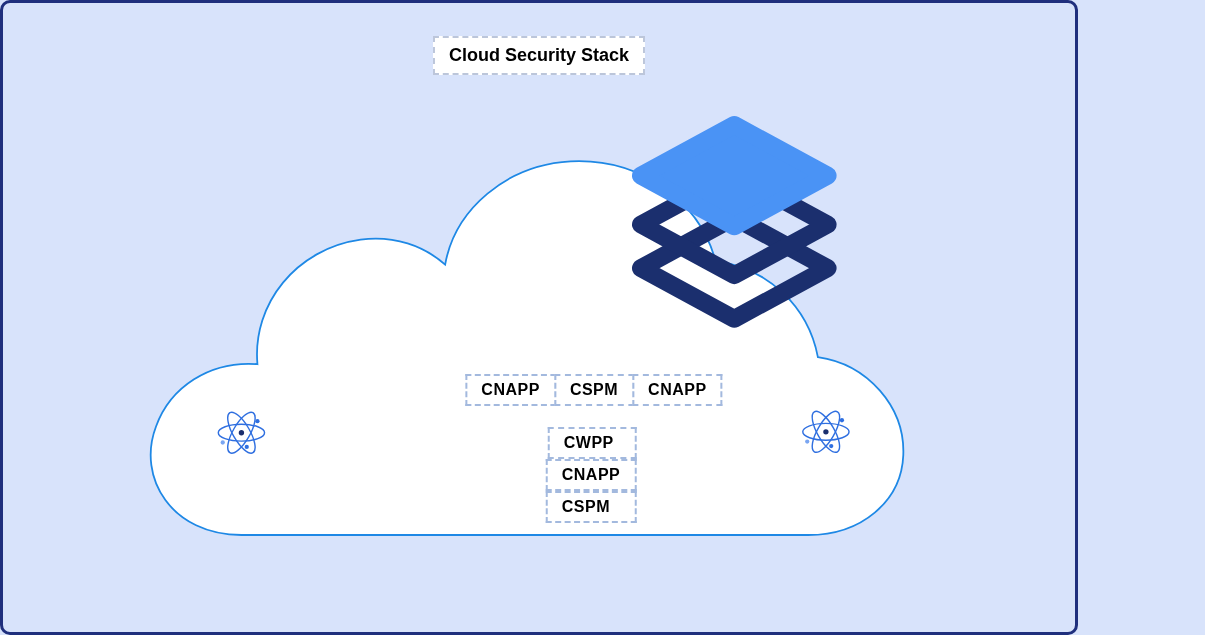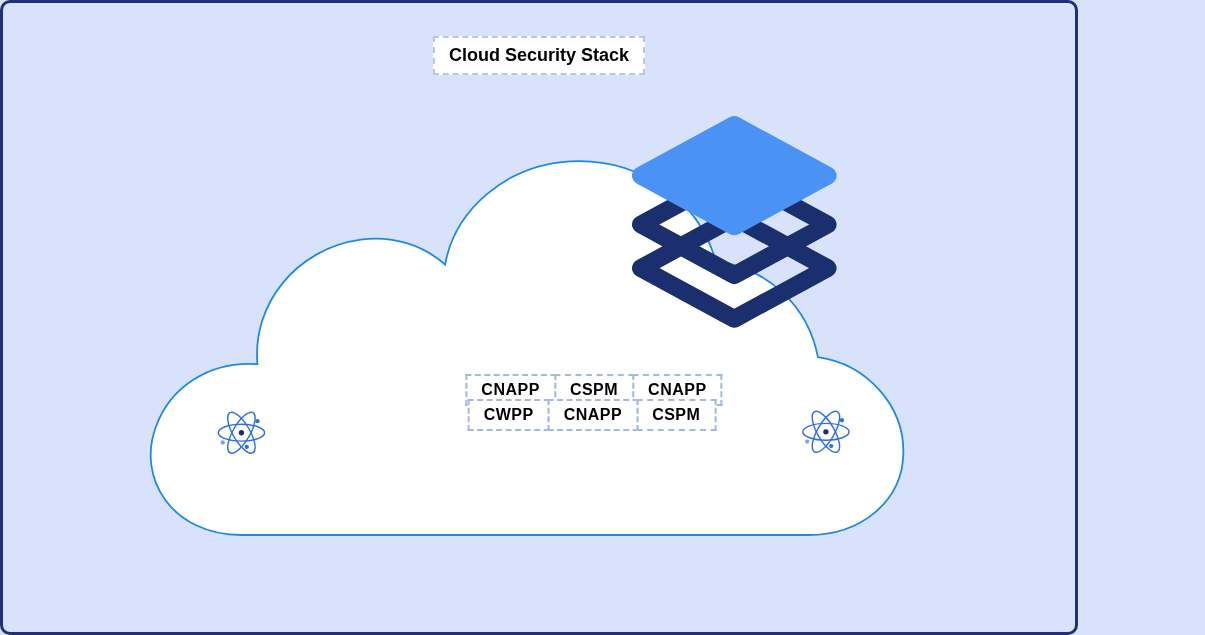--- a/index.html
+++ b/index.html
@@ -37,21 +37,21 @@
     color: #000000;
     white-space: nowrap;
     z-index: 3;
   }
   .label-row {
     position: absolute;
     display: flex;
     z-index: 3;
   }
   .label-row-1 { top: 371px; left: 591px; transform: translateX(-50%); }
-  .label-row-2 { top: 396px; left: 589px; transform: translateX(-50%); }
+  .label-row-2 { top: 424px; left: 589px; transform: translateX(-50%); flex-direction: column; }
   .acronym-box {
     background: #ffffff;
     border: 2px dashed #a3b9de;
     padding: 5px 14px;
     font-size: 16px;
     font-weight: 700;
     color: #000000;
     letter-spacing: 0.5px;
     white-space: nowrap;
   }

